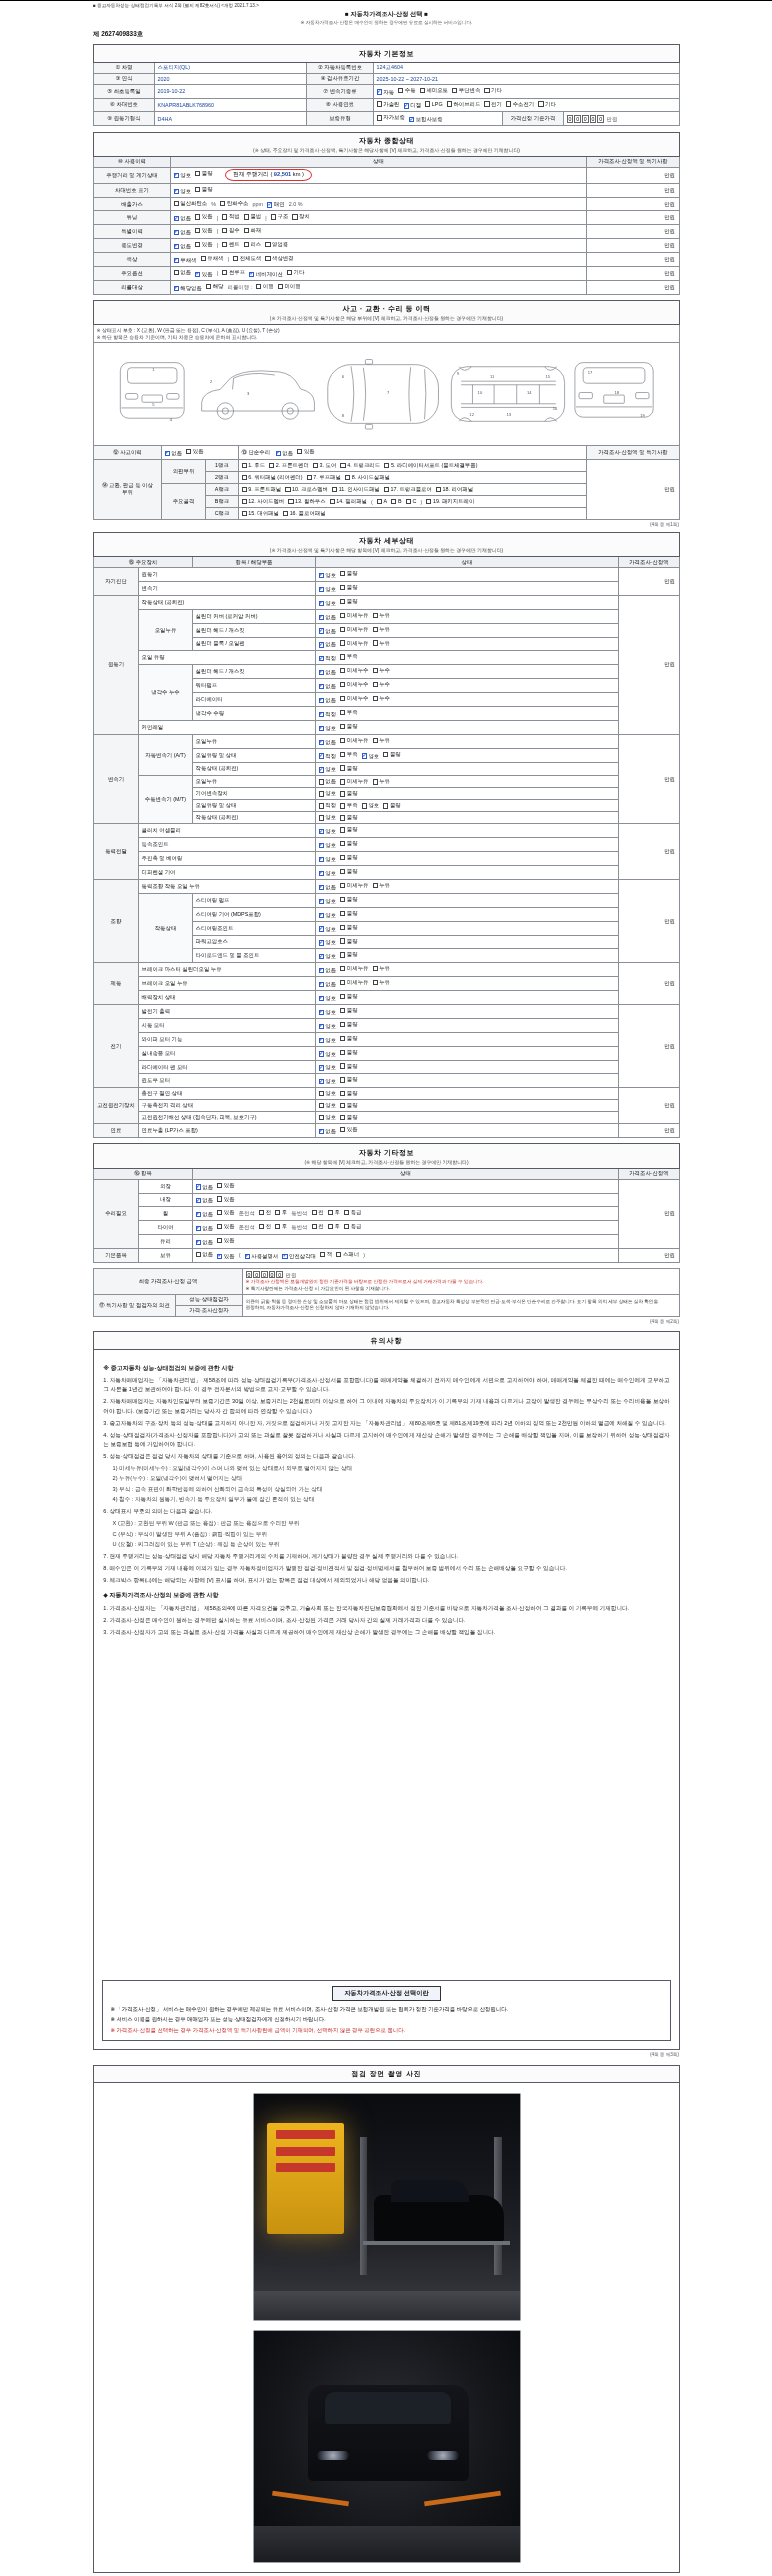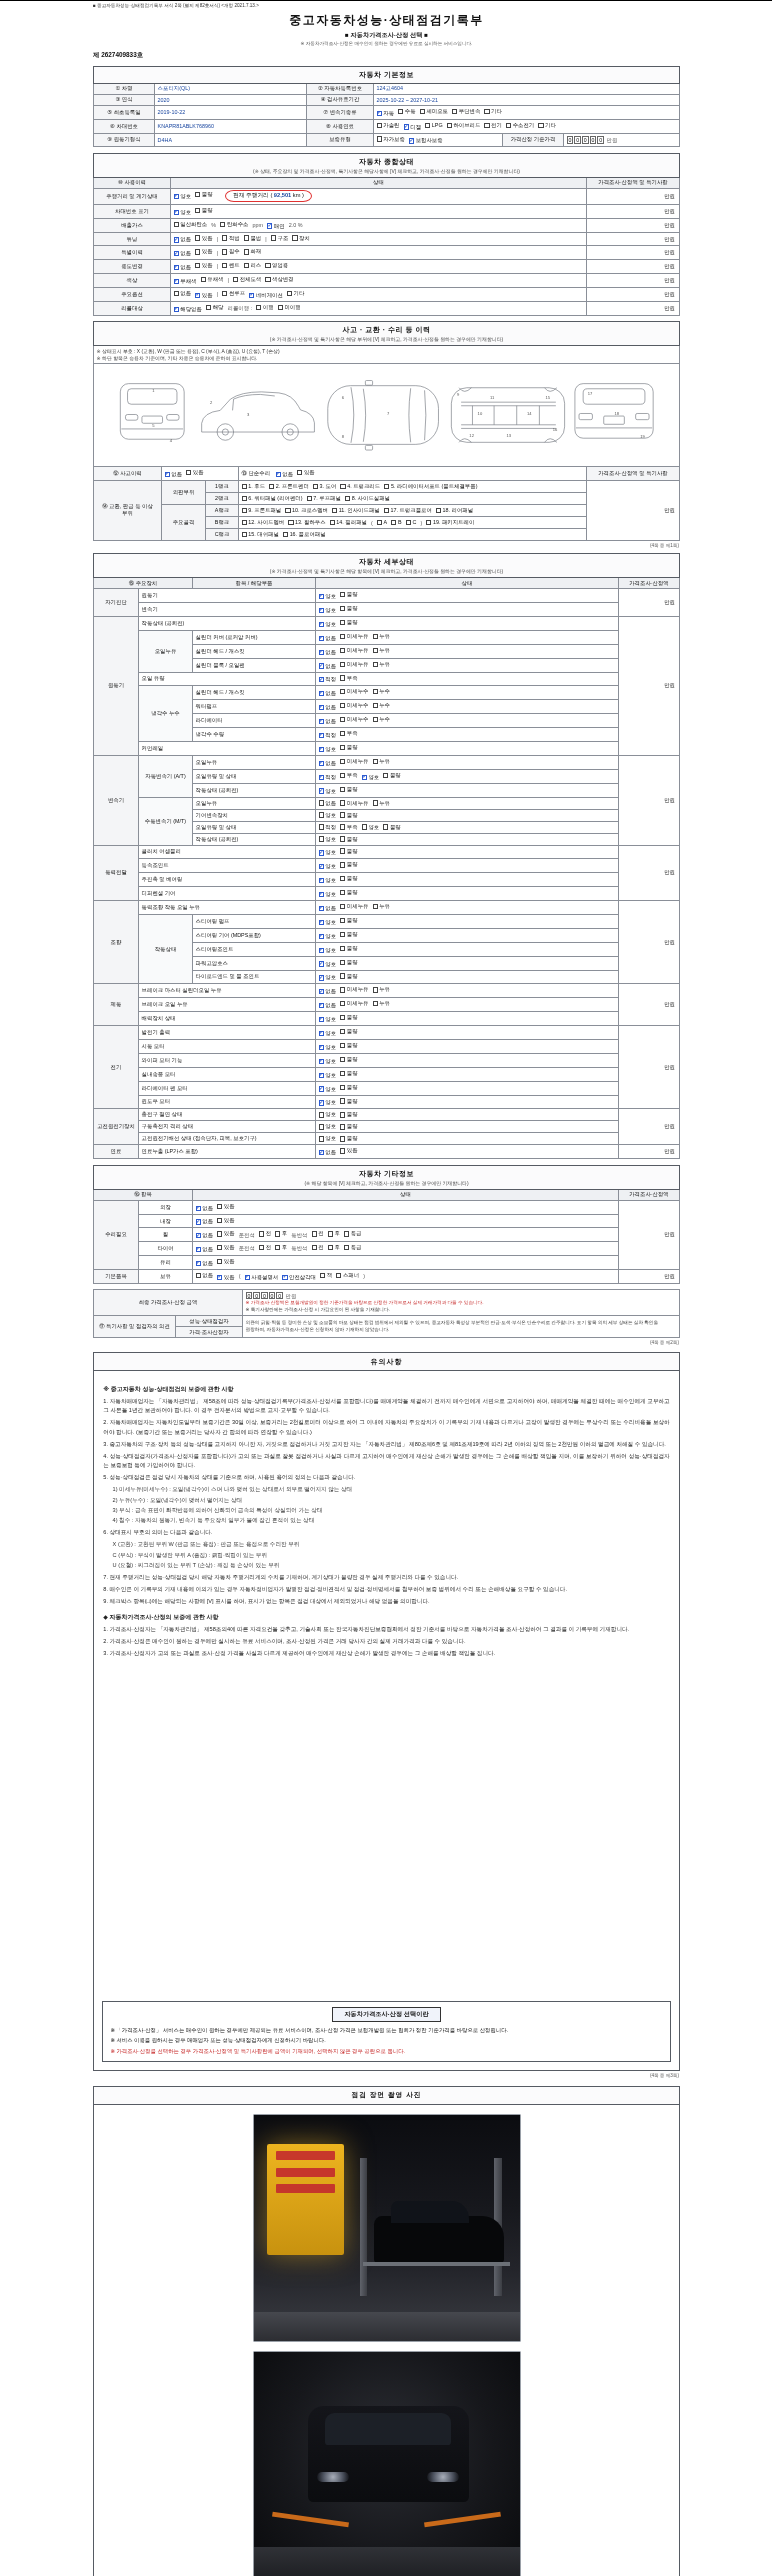--- a/index.html
+++ b/index.html
@@ -73,21 +73,20 @@
   .sign-body{height:33px;display:flex;align-items:flex-end;justify-content:center;padding-bottom:4.1px}
 </style>
 </head>
 <body>
 
 <div class="topline"></div>
 
 <div class="doc">
 
   <div class="form-note">■ 중고자동차성능·상태점검기록부 서식 2쪽 (별지 제82호서식) &lt;개정 2021.7.13.&gt;</div>
-  <div class="title">중고자동차성능·상태점검기록부</div>
   <div class="subtitle">■ 자동차가격조사·산정 선택 ■</div>
   <div class="subtitle-note">※ 자동차가격조사·산정은 매수인이 원하는 경우에만 유료로 실시하는 서비스입니다.</div>
   <div class="docno">제 2627409833호</div>
 
   <table class="frm">
     <colgroup>
         <col style="width:61px">
         <col style="width:152px">
         <col style="width:67px">
         <col style="width:129px">

